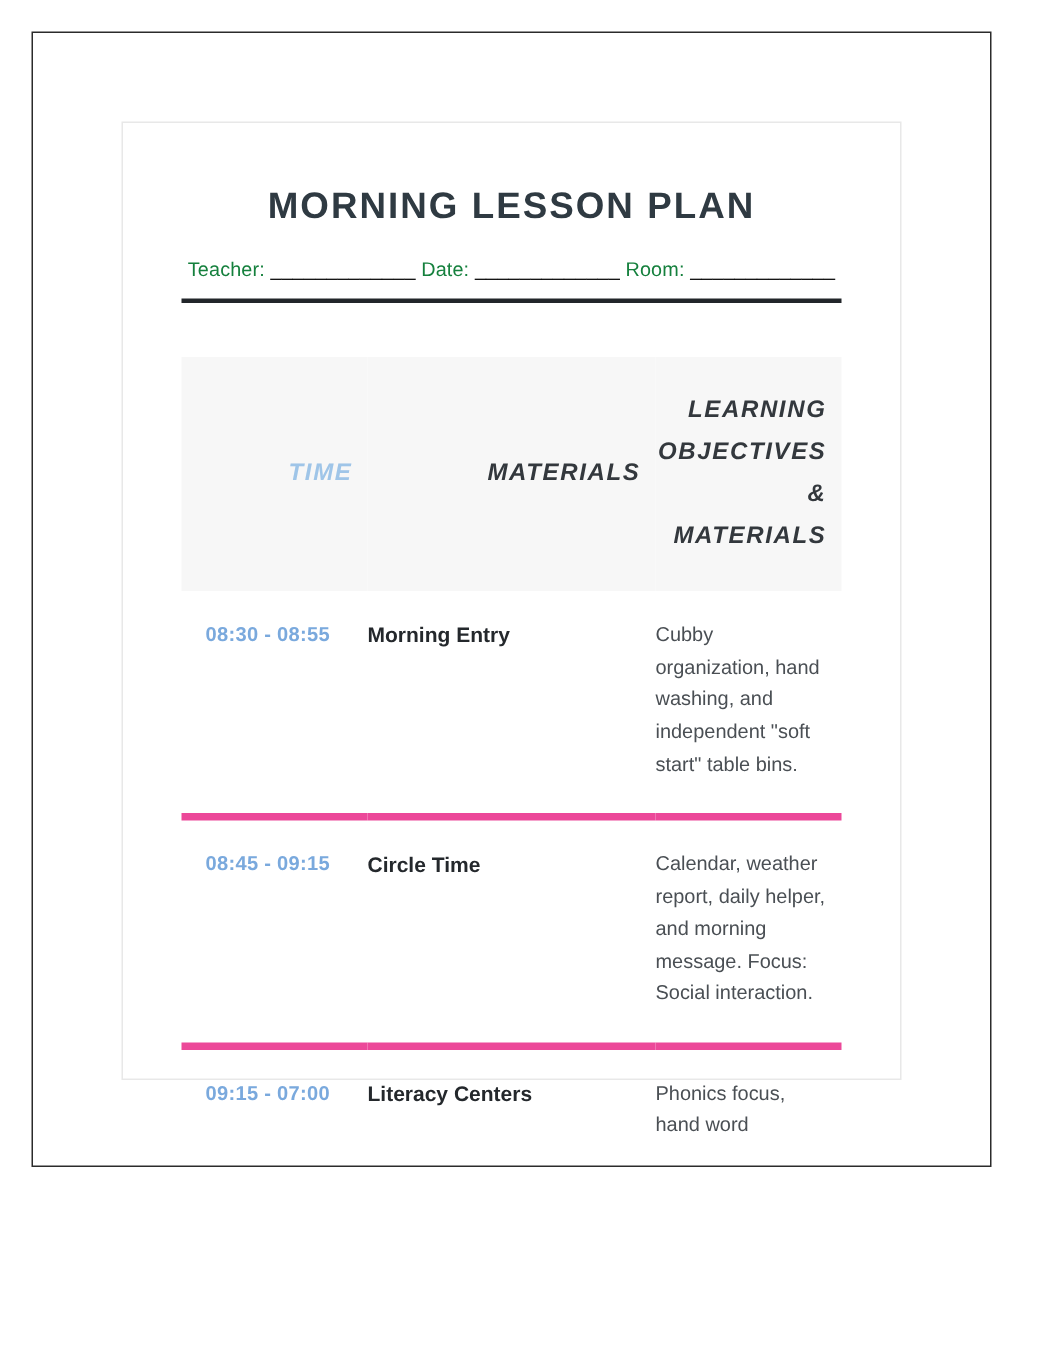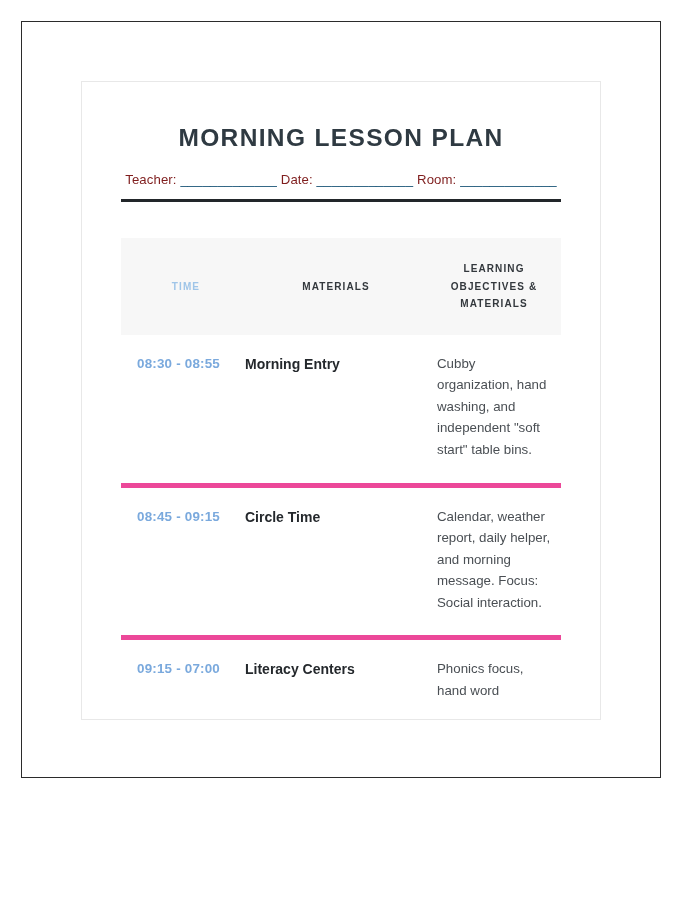--- a/index.html
+++ b/index.html
@@ -70,47 +70,48 @@
   }
 
   .fill-line-row {
     margin-top: 20px;
     text-align: center;
     font-size: 13.2px;
     color: #6b6b6b;
     letter-spacing: 0.1px;
     white-space: nowrap;
   }
-  .fill-label { color: #7f1d1d; }
-  .fill-blank { color: #0c4a6e; }
+  .fill-label { color: #15803d; }
+  .fill-blank { color: #000000; }
 
   .title-rule {
     margin-top: 12px;
     height: 3px;
     background: #22262a;
     width: 440px;
   }
 
   
   .plan-table {
     margin-top: 36px;
     width: 440px;
     border-collapse: collapse;
     table-layout: fixed;
   }
   .plan-table th {
     background: #f7f7f7;
-    text-align: center;
+    text-align: right;
     vertical-align: middle;
     padding: 22px 10px 22px 0;
-    font-size: 10px;
+    font-size: 16px;
     font-weight: 700;
     letter-spacing: 1.1px;
     line-height: 1.75;
     color: #33383d;
+    font-style: italic;
   }
   .plan-table th.col-time {
     padding-left: 16px;
     color: #9fc5e8;
   }
   .plan-table th.col-activity { }
   .plan-table th.col-objectives { }
 
   .plan-table td {
     vertical-align: top;

